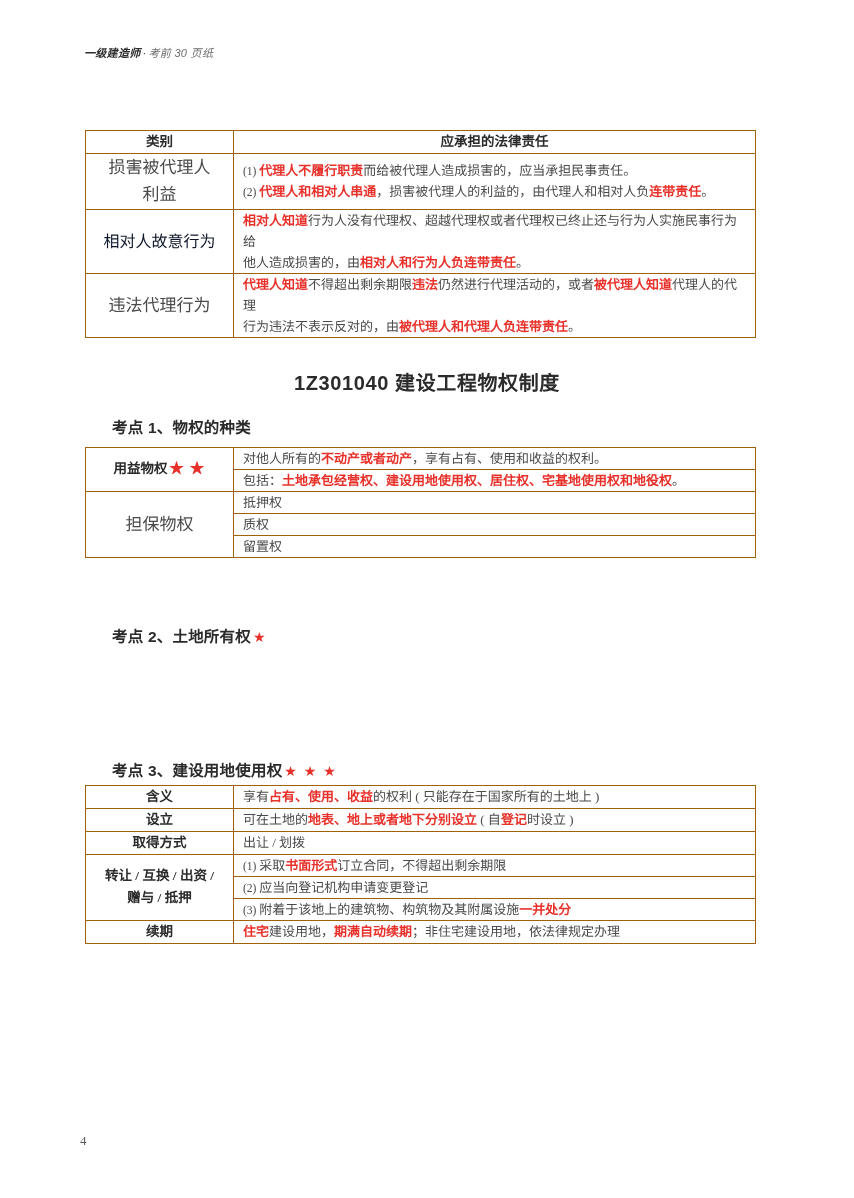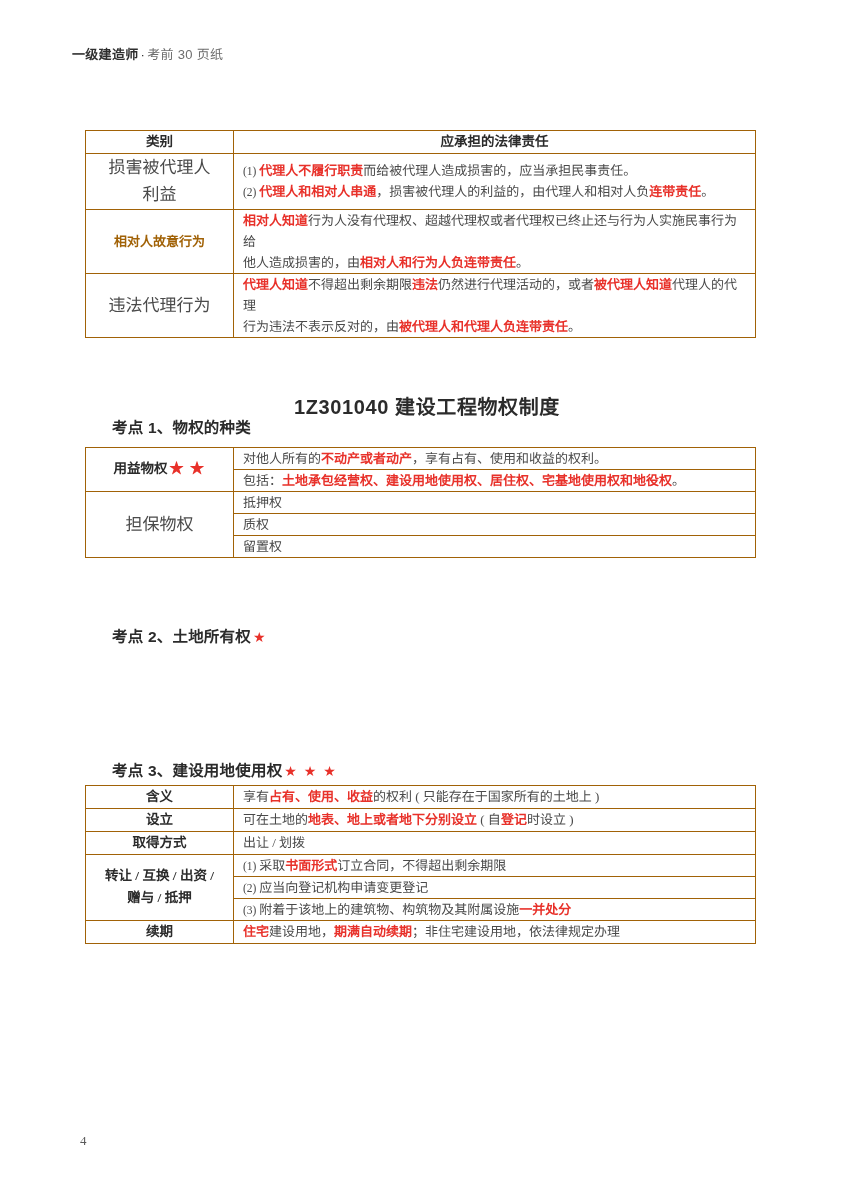--- a/index.html
+++ b/index.html
@@ -23,27 +23,28 @@
   .content {
     position: absolute;
     left: 0; top: 0;
     width: 854px;
     height: 1198px;
   }
 
   
   .run-head {
     position: absolute;
-    left: 72px;
+    left: 84px;
     top: 44px;
     font-family: "Liberation Sans", "DejaVu Sans", sans-serif;
-    font-size: 13px;
+    font-size: 11px;
     letter-spacing: 0.3px;
     color: #6d6d6d;
     white-space: nowrap;
+    font-style: italic;
   }
   .run-head .rh-strong {
     font-weight: 700;
     color: #2e2e2e;
   }
   .run-head .rh-dot {
     color: #2e2e2e;
     padding: 0 2px;
   }
 
@@ -69,21 +70,20 @@
   .chapter-title {
     position: absolute;
     left: 0;
     width: 854px;
     text-align: center;
     font-family: "Liberation Sans", "DejaVu Sans", sans-serif;
     font-weight: 700;
     font-size: 20px;
     color: #2b2b2b;
     letter-spacing: 0.6px;
-    margin-top: 24px;
   }
 
   
   table.doc-table {
     position: absolute;
     left: 85px;
     width: 670px;
     border-collapse: collapse;
     table-layout: fixed;
     font-size: 13px;
@@ -111,23 +111,23 @@
     padding-bottom: 7px;
   }
   td.label-bold {
     font-family: "Liberation Sans", "DejaVu Sans", sans-serif;
     font-weight: 700;
     font-size: 13.5px;
     color: #2b2b2b;
   }
   td.label-bold-red {
     font-family: "Liberation Sans", "DejaVu Sans", sans-serif;
-    font-weight: 700;
-    font-size: 13px;
-    color: #a16207;
+    font-weight: 400;
+    font-size: 16px;
+    color: #0f172a;
   }
   td.body-cell {
     text-align: left;
   }
   .ln { display: block; }
   .r {
     color: #e8312a;
     font-weight: 700;
     font-family: "Liberation Sans", "DejaVu Sans", sans-serif;
   }

